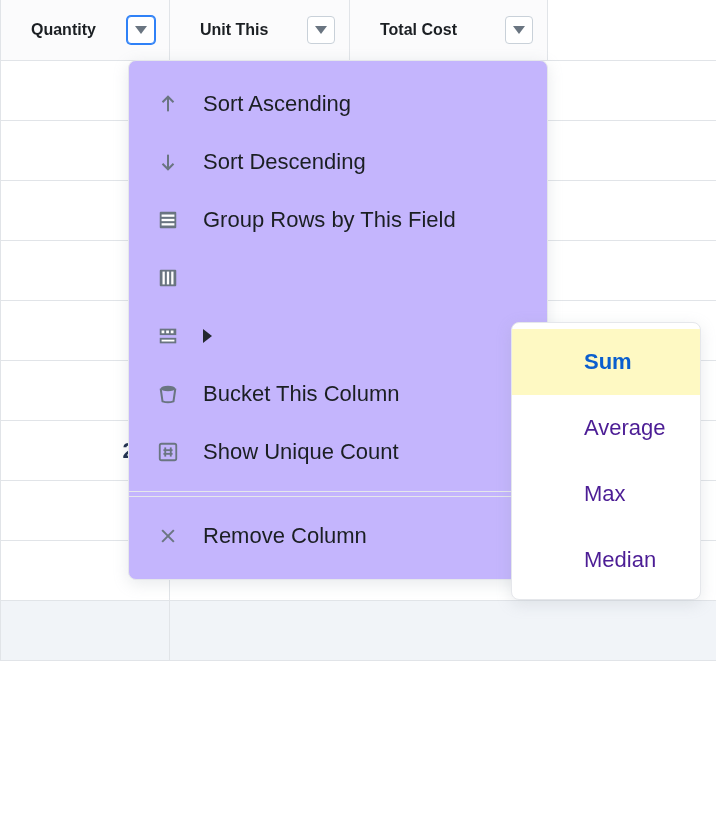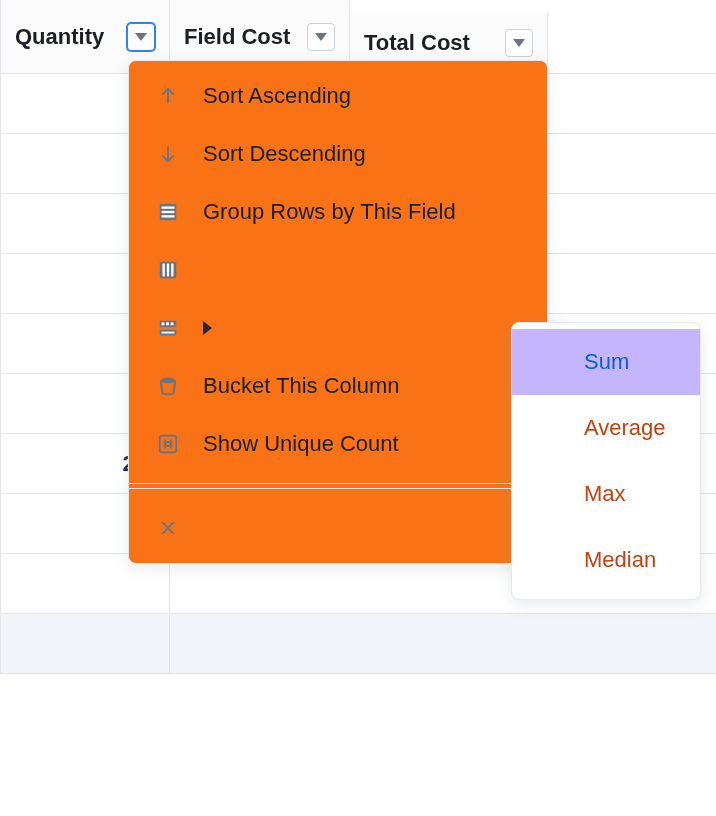--- a/index.html
+++ b/index.html
@@ -21,31 +21,31 @@
 
     .header-row {
       display: flex;
       border-bottom: 1px solid #e1e4e8;
     }
 
     .header-cell {
       display: flex;
       align-items: center;
       justify-content: space-between;
-      padding: 16px 14px 16px 14px;
+      padding: 16px 14px 16px 30px;
       font-weight: 600;
-      font-size: 22px;
+      font-size: 16px;
       color: #1b1f23;
       border-right: 1px solid #e1e4e8;
       background: #fbfbfc;
     }
 
     .col-qty { width: 170px; border-left: 1px solid #e1e4e8; }
     .col-unit { width: 180px; }
-    .col-total { width: 198px; margin-top: 13px; }
+    .col-total { width: 198px; }
 
     .dropdown-btn {
       width: 28px;
       height: 28px;
       border: 1px solid #c9d1d9;
       border-radius: 4px;
       background: #fff;
       display: flex;
       align-items: center;
       justify-content: center;
@@ -79,25 +79,25 @@
       color: #1b2c4b;
     }
     .body-cell.col-qty { border-left: 1px solid #e1e4e8; border-right: 1px solid #e1e4e8; }
 
     
     .menu {
       position: absolute;
       top: 60px;
       left: 128px;
       width: 420px;
-      background: #f97316;
+      background: #c4b5fd;
       border: 1px solid #e5e7eb;
       border-radius: 8px;
       box-shadow: 0 4px 16px rgba(140,149,159,0.2);
-      padding: 0 0;
+      padding: 8px 0;
     }
     .menu-section { padding: 6px 0; }
     .menu-divider { height: 1px; background: #e5e7eb; margin: 4px 0; }
     .menu-item {
       display: flex;
       align-items: center;
       gap: 22px;
       padding: 16px 26px;
       font-size: 22px;
       color: #1b1f23;
@@ -128,42 +128,42 @@
       width: 190px;
       background: #fff;
       border: 1px solid #e5e7eb;
       border-radius: 8px;
       box-shadow: 0 4px 16px rgba(140,149,159,0.2);
       padding: 6px 0;
     }
     .submenu-item {
       padding: 20px 30px 20px 72px;
       font-size: 22px;
-      color: #c2410c;
+      color: #4c1d95;
       cursor: pointer;
     }
     .submenu-item.active {
-      background: #c4b5fd;
+      background: #fef9c3;
       color: #0b5fce;
-      font-weight: 400;
+      font-weight: 700;
     }
   </style>
 </head>
 <body>
 
 <div class="table">
   <div class="header-row">
     <div class="header-cell col-qty">
       <span>Quantity</span>
       <span class="dropdown-btn active">
         <span class="caret"></span>
       </span>
     </div>
     <div class="header-cell col-unit">
-      <span>Field Cost</span>
+      <span>Unit This</span>
       <span class="dropdown-btn">
         <span class="caret"></span>
       </span>
     </div>
     <div class="header-cell col-total">
       <span>Total Cost</span>
       <span class="dropdown-btn">
         <span class="caret"></span>
       </span>
     </div>
@@ -280,20 +280,21 @@
   <div class="menu-divider"></div>
   <div class="menu-divider"></div>
   <div class="menu-section">
     <div class="menu-item">
       <span class="icon">
         <svg viewBox="0 0 24 24" width="20" height="20" fill="none" stroke="currentColor" stroke-width="2.4">
             <line x1="5" y1="5" x2="19" y2="19"></line>
             <line x1="19" y1="5" x2="5" y2="19"></line>
           </svg>
       </span>
+      <span class="label">Remove Column</span>
     </div>
   </div>
 </div>
 
 <div class="submenu">
   <div class="submenu-item active">Sum</div>
   <div class="submenu-item">Average</div>
   <div class="submenu-item">Max</div>
   <div class="submenu-item">Median</div>
 </div>

